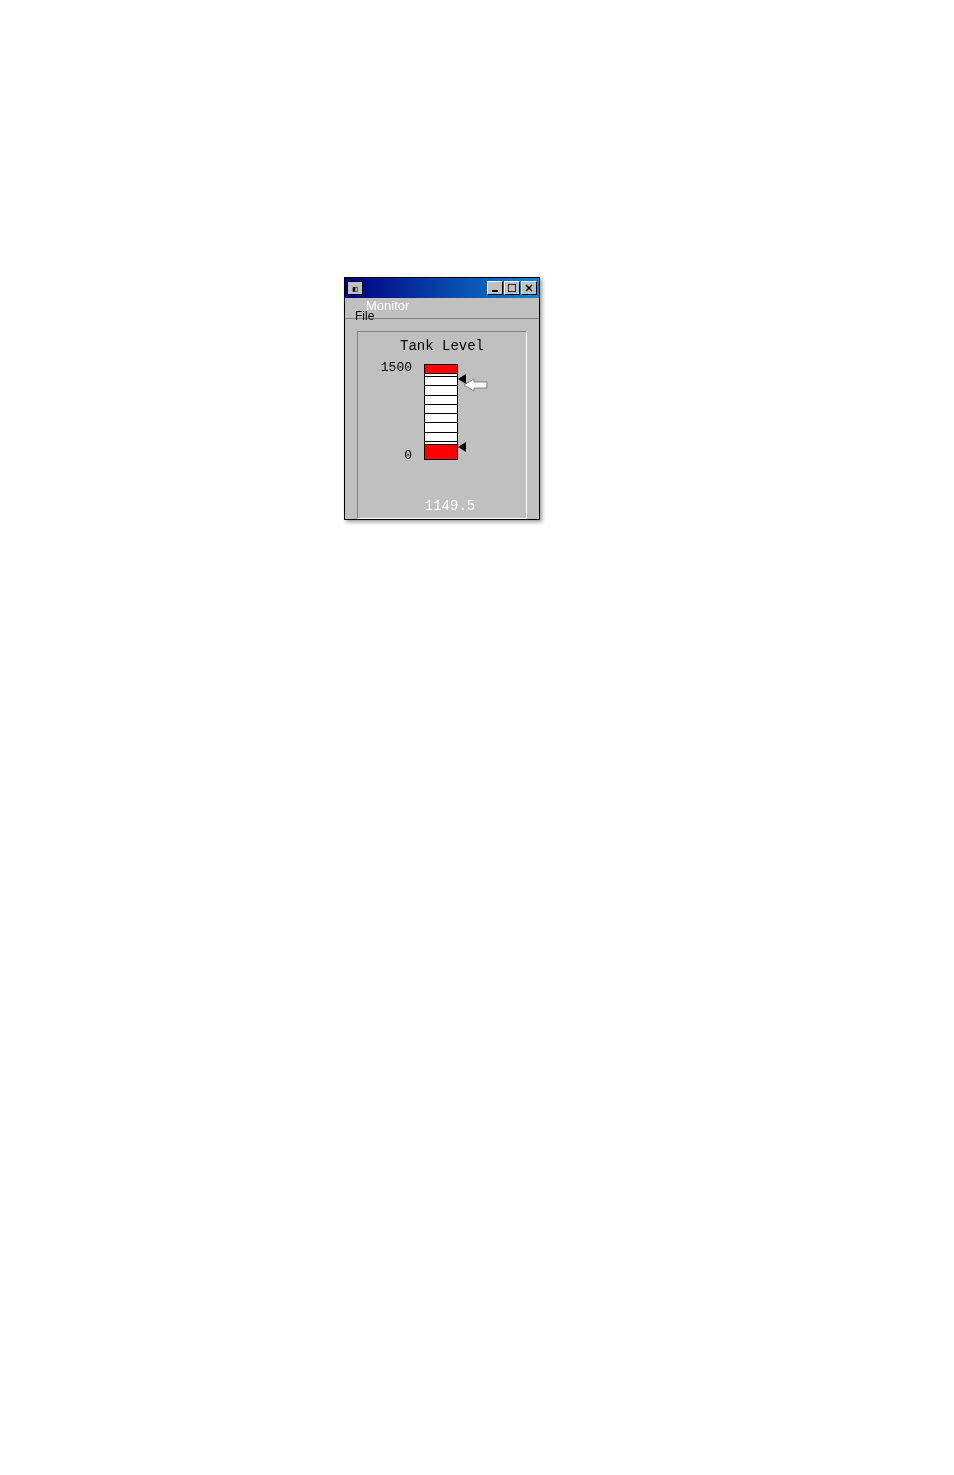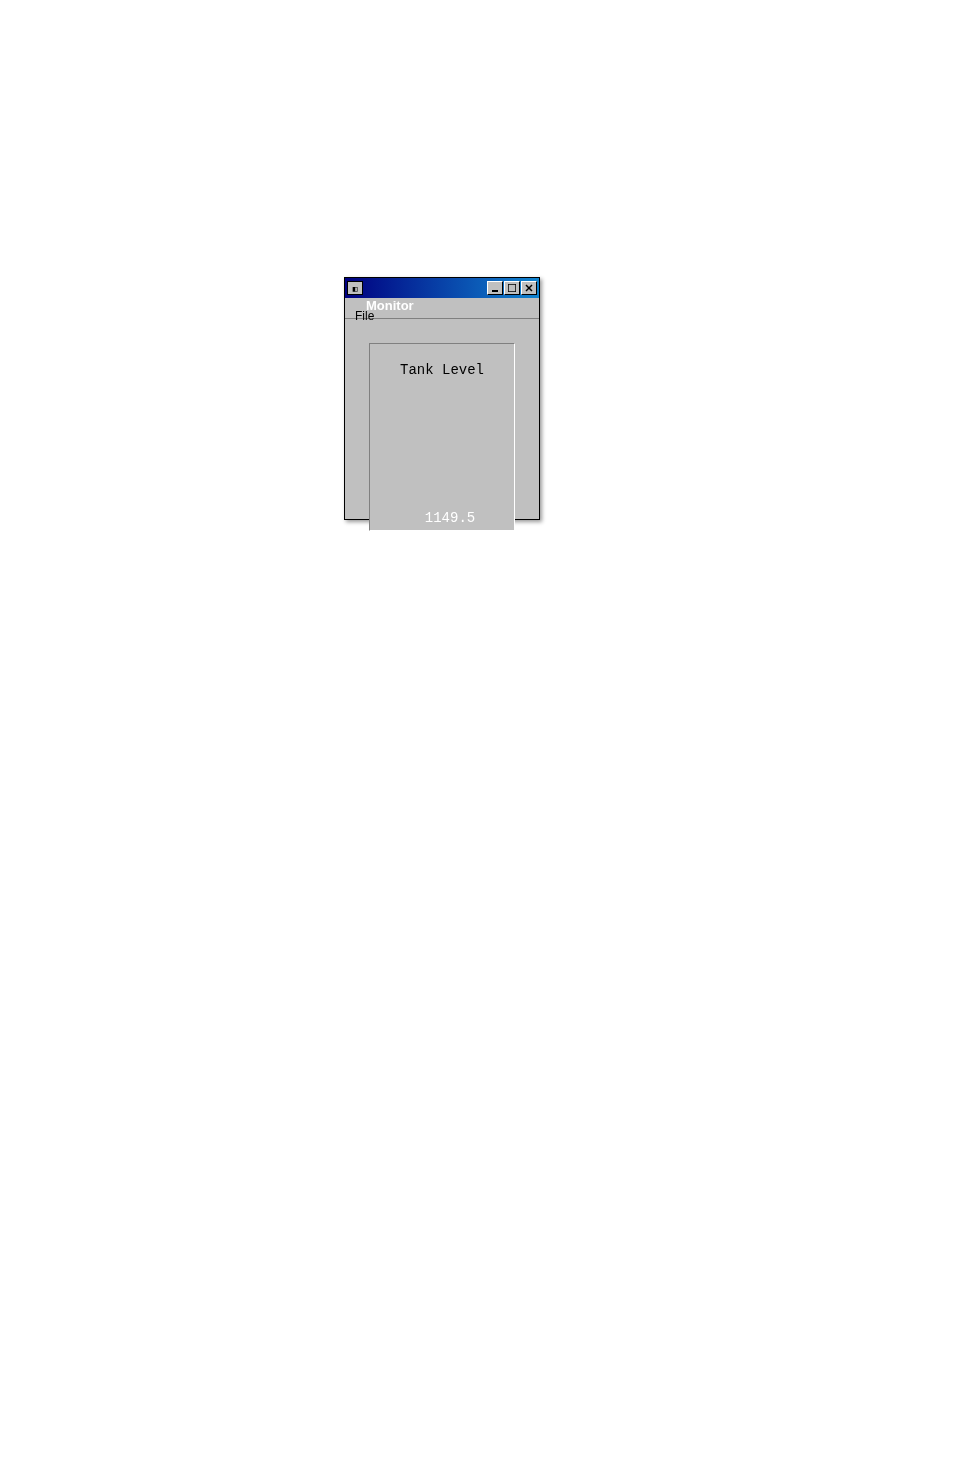--- a/index.html
+++ b/index.html
@@ -38,21 +38,21 @@
     display: flex;
     align-items: center;
     justify-content: center;
     font-size: 6px;
     color: #000;
     font-weight: bold;
     box-sizing: border-box;
   }
   .titlebar-text {
     color: #fff;
-    font-weight: bold;
+    font-weight: normal;
     font-size: 13px;
     flex: 1;
     margin-top: 34px;
   }
   .win-controls {
     display: flex;
     gap: 0;
   }
   .win-btn {
     width: 16px;
@@ -79,30 +79,30 @@
     font-size: 12px;
     box-sizing: border-box;
     border-bottom: 1px solid #808080;
   }
   .menu-item {
     display: inline-block;
     padding: 1px 4px;
     cursor: default;
   }
   .client-area {
-    margin: 24px;
+    margin: 12px;
     height: 188px;
     background: #c0c0c0;
     border-top: 1px solid #808080;
     border-left: 1px solid #808080;
     border-right: 1px solid #fff;
     border-bottom: 1px solid #fff;
     box-sizing: border-box;
     position: relative;
-    padding: 18px;
+    padding: 6px;
   }
   .gauge-title {
     font-family: "Courier New", monospace;
     font-size: 14px;
     text-align: center;
     margin-bottom: 4px;
   }
   .gauge-wrap {
     position: relative;
     height: 120px;
@@ -203,16 +203,44 @@
     </div>
   </div>
 
   <div class="menubar">
     <span class="menu-item">File</span>
   </div>
 
   <div class="client-area">
     <div class="gauge-title">Tank Level</div>
 
+    <div class="gauge-wrap">
+      <div class="scale-label scale-max">1500</div>
+      <div class="scale-label scale-min">0</div>
+
+      <div class="gauge-body">
+        <div class="gauge-top-red"></div>
+        <div class="gauge-mid">
+          <div class="gauge-tick"></div>
+          <div class="gauge-tick"></div>
+          <div class="gauge-tick"></div>
+          <div class="gauge-tick"></div>
+          <div class="gauge-tick"></div>
+          <div class="gauge-tick"></div>
+          <div class="gauge-tick"></div>
+          <div class="gauge-tick"></div>
+        </div>
+        <div class="gauge-bot-red"></div>
+      </div>
+
+      <div class="marker-tri-left" style="left:94px; top:16px;"></div>
+      <div class="marker-tri-left" style="left:94px; top:84px;"></div>
+
+      <div class="marker-big-arrow">
+        <svg width="24" height="14" viewBox="0 0 24 14">
+          <polygon points="0,7 10,1 10,4 23,4 23,10 10,10 10,13" fill="#ffffff" stroke="#808080" stroke-width="1"></polygon>
+        </svg>
+      </div>
+    </div>
 
     <div class="readout">1149.5</div>
   </div>
 </div>
 
 </body></html>

